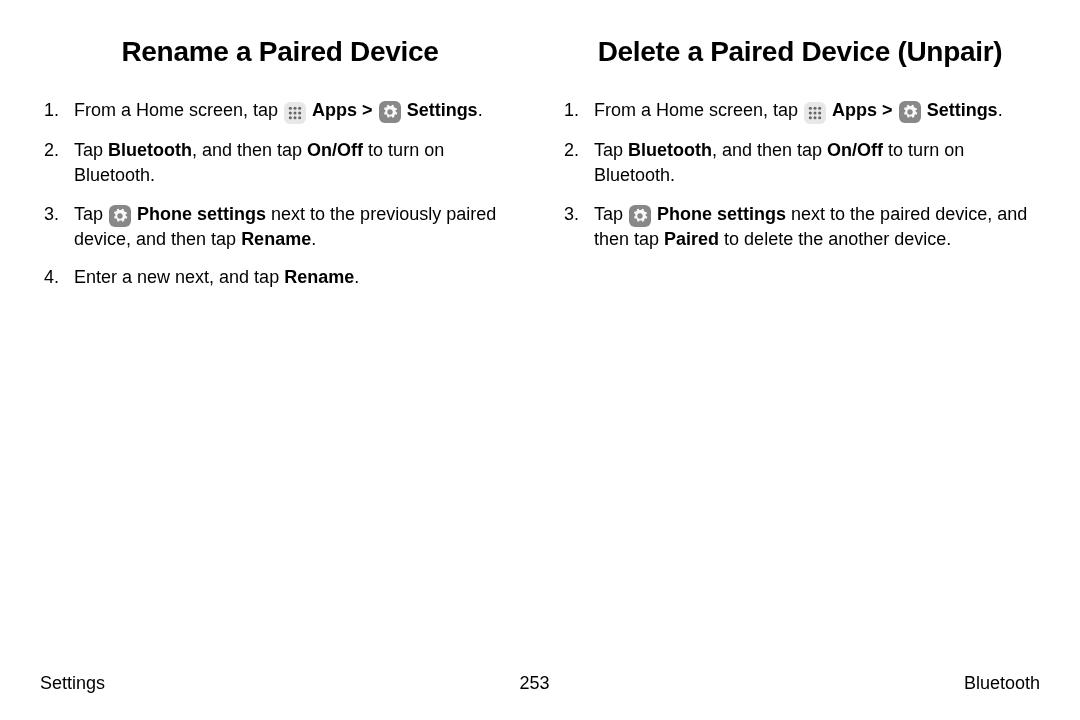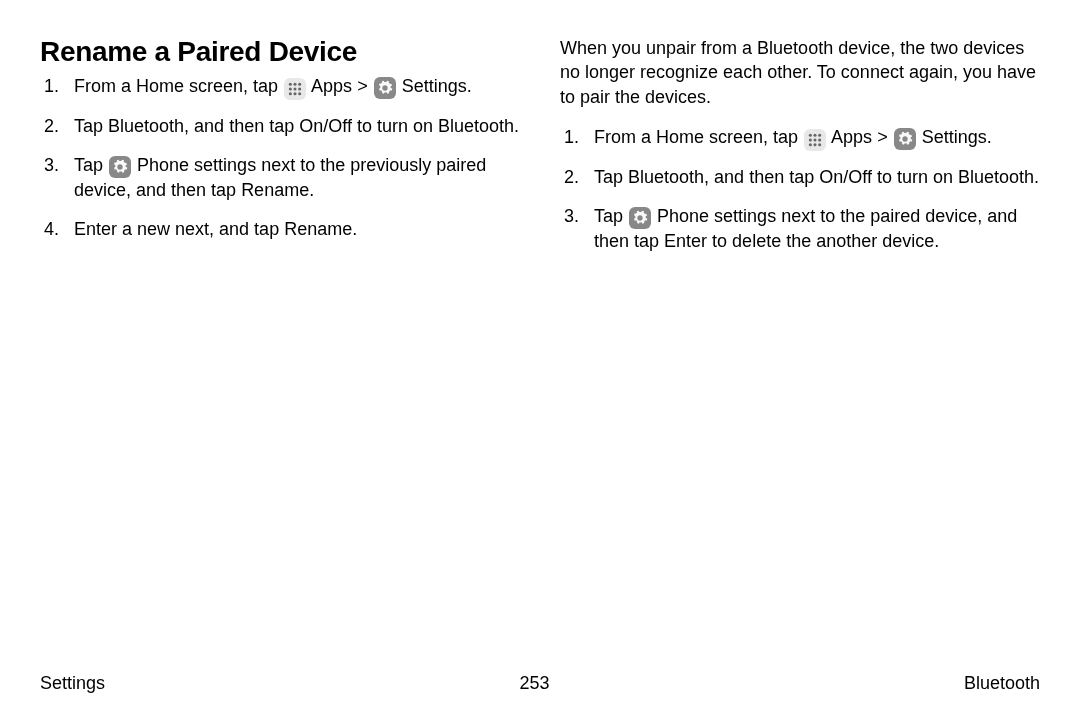--- a/index.html
+++ b/index.html
@@ -16,22 +16,23 @@
       display: flex;
       gap: 40px;
     }
     .col {
       flex: 1;
       min-width: 0;
     }
     h2 {
       font-size: 28px;
       font-weight: 700;
-      margin-bottom: 6px;
+      margin-bottom: 30px;
       letter-spacing: -0.3px;
+      text-align: center;
     }
     .intro {
       font-size: 18px;
       line-height: 1.35;
       margin-bottom: 16px;
     }
     ol {
       list-style: none;
       counter-reset: step;
       font-size: 18px;
@@ -42,21 +43,21 @@
       position: relative;
       padding-left: 34px;
       margin-bottom: 14px;
     }
     ol > li::before {
       content: counter(step) ".";
       position: absolute;
       left: 4px;
       top: 0;
     }
-    .b { font-weight: 400; }
+    .b { font-weight: 700; }
     .icon {
       display: inline-flex;
       align-items: center;
       justify-content: center;
       width: 22px;
       height: 22px;
       border-radius: 6px;
       vertical-align: -4px;
       margin: 0 1px;
     }
@@ -122,21 +123,21 @@
           </span>
         <span class="b">Phone settings</span><span> next to the previously paired device, and then tap </span><span class="b">Rename</span><span>.</span>
       </li>
       <li>
         <span>Enter a new next, and tap </span><span class="b">Rename</span><span>.</span>
       </li>
     </ol>
   </div>
 
   <div class="col">
-    <p class="intro">When you unpair from a Bluetooth device, the two devices no longer recognize each other. To connect again, you have to pair the devices.</p>
+    <h2>Delete a Paired Device (Unpair)</h2>
     <ol>
       <li>
         <span>From a Home screen, tap </span><span class="icon icon-apps">
             <svg viewBox="0 0 12 12">
               <g fill="#666">
                 <circle cx="2" cy="2" r="1.3"></circle>
                 <circle cx="6" cy="2" r="1.3"></circle>
                 <circle cx="10" cy="2" r="1.3"></circle>
                 <circle cx="2" cy="6" r="1.3"></circle>
                 <circle cx="6" cy="6" r="1.3"></circle>
@@ -158,21 +159,21 @@
       <li>
         <span>Tap </span><span class="b">Bluetooth</span><span>, and then tap </span><span class="b">On/Off</span><span> to turn on Bluetooth.</span>
       </li>
       <li>
         <span>Tap </span><span class="icon icon-settings">
             <svg viewBox="0 0 24 24">
               <path fill="#fff" d="M12 8a4 4 0 100 8 4 4 0 000-8zm9 4l2 1-1 3-2-.5a9 9 0 01-2 2l.5 2-3 1-1-2a9 9 0 01-3 0l-1 2-3-1 .5-2a9 9 0 01-2-2l-2 .5-1-3 2-1a9 9 0 010-3l-2-1 1-3 2 .5a9 9 0 012-2L7 2l3-1 1 2a9 9 0 013 0l1-2 3 1-.5 2a9 9 0 012 2l2-.5 1 3-2 1a9 9 0 010 3z" opacity="0.95"></path>
               <circle cx="12" cy="12" r="3" fill="#888"></circle>
             </svg>
           </span>
-        <span class="b">Phone settings</span><span> next to the paired device, and then tap </span><span class="b">Enter</span><span> to delete the another device.</span>
+        <span class="b">Phone settings</span><span> next to the paired device, and then tap </span><span class="b">Paired</span><span> to delete the another device.</span>
       </li>
     </ol>
   </div>
 
 </div>
 
 <div class="footer">
   <span>Settings</span>
   <span>253</span>
   <span>Bluetooth</span>

